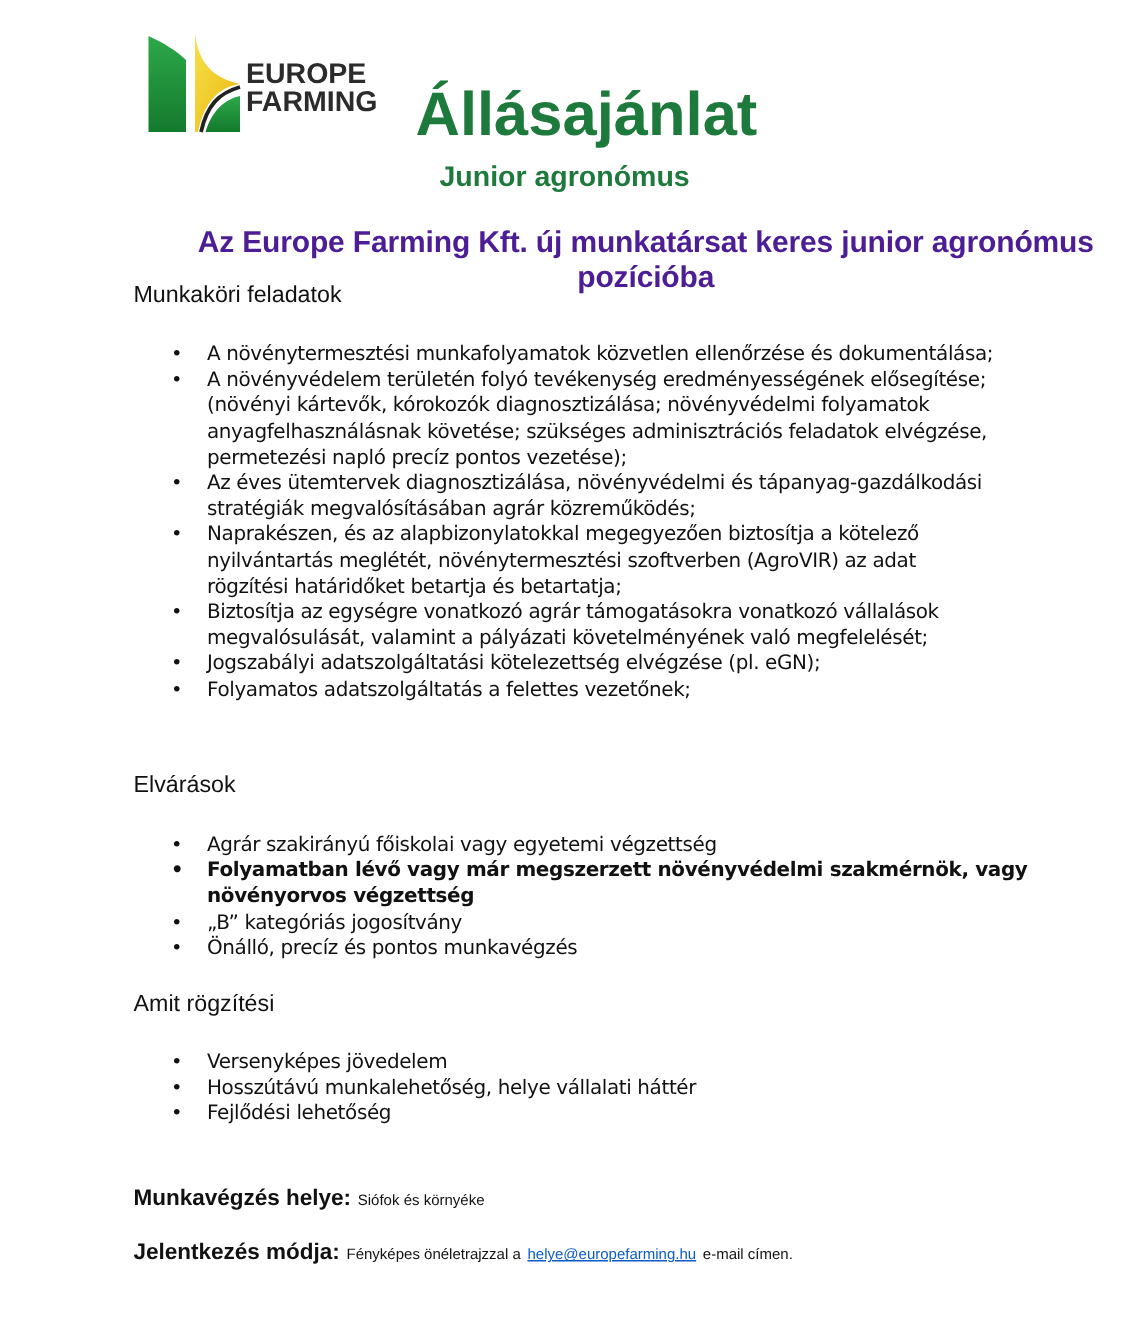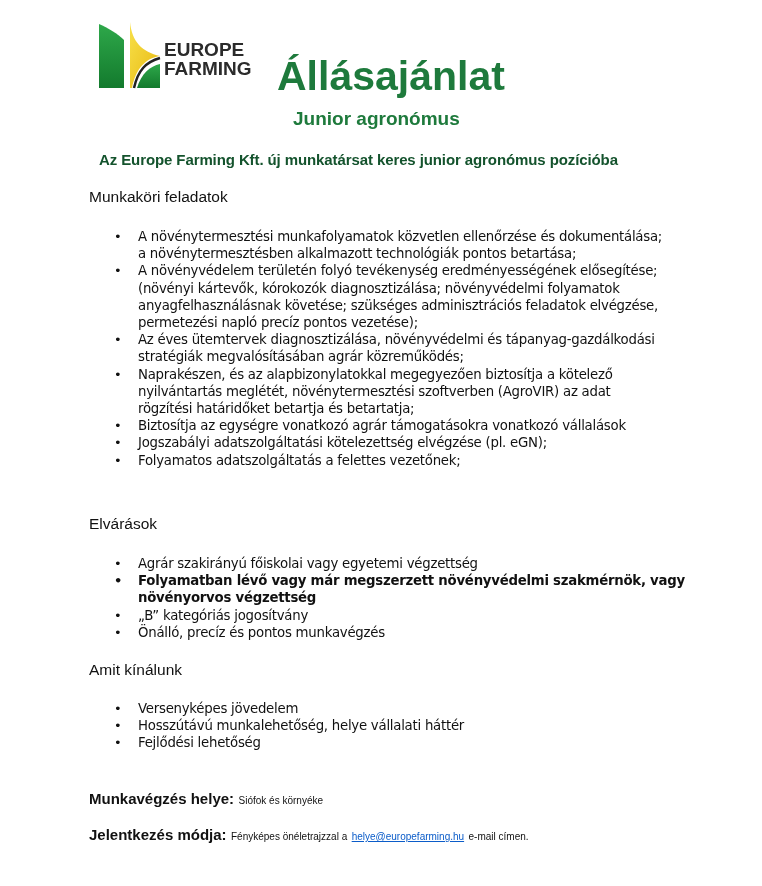--- a/index.html
+++ b/index.html
@@ -6,22 +6,22 @@
   body { width: 762px; height: 886px; position: relative; overflow: hidden;
          font-family: "DejaVu Sans", "Liberation Sans", sans-serif; color: #111; }
   .logo { position: absolute; left: 96px; top: 22px; width: 160px; height: 68px; }
   .logo svg { position: absolute; left: 0; top: 0; }
   .logo-text { position: absolute; left: 68px; top: 18px; font-family: "Liberation Sans", sans-serif;
                font-weight: bold; font-size: 19px; line-height: 19px; color: #2b2b2b; letter-spacing: 0px; }
   .title { position: absolute; left: 277px; top: 52px; font-family: "Liberation Sans", sans-serif;
            font-weight: bold; font-size: 41px; color: #1e7a3c; margin: 0; line-height: 48px; }
   .subtitle { position: absolute; left: 293px; top: 108px; font-family: "Liberation Sans", sans-serif;
               font-weight: bold; font-size: 19px; color: #1e7a3c; margin: 0; }
-  .intro { position: absolute; left: 99px; top: 151px; font-size: 15px; font-weight: bold; color: #14532d;
-           font-family: "Liberation Sans", sans-serif; margin: 0; letter-spacing: -0.1px; }
+  .intro { position: absolute; left: 99px; top: 151px; font-size: 20px; font-weight: bold; color: #4c1d95;
+           font-family: "Liberation Sans", sans-serif; margin: 0; letter-spacing: -0.1px; text-align: center; }
   .section-title { position: absolute; left: 89px; font-size: 15.5px; margin: 0; color: #111;
                    font-family: "Liberation Sans", sans-serif; font-weight: normal; }
   ul.list { position: absolute; left: 112px; margin: 0; padding: 0; list-style: none;
             font-size: 13.3px; line-height: 17.2px; font-family: "DejaVu Sans", sans-serif; color: #111; }
   ul.list li { position: relative; padding-left: 26px; letter-spacing: -0.25px; }
   ul.list li::before { content: "•"; position: absolute; left: 2px; top: 0; font-size: 13px; }
   ul.list li.bold { font-weight: bold; }
   .kv { position: absolute; left: 89px; margin: 0; font-family: "Liberation Sans", sans-serif; }
   .kv .k { font-weight: bold; font-size: 15px; color: #111; }
   .kv .v { font-size: 10px; color: #111; }
@@ -53,38 +53,38 @@
   </div>
 </div>
 
 <h1 class="title">Állásajánlat</h1>
 <h2 class="subtitle">Junior agronómus</h2>
 
 <p class="intro">Az Europe Farming Kft. új munkatársat keres junior agronómus pozícióba</p>
 
 <h3 class="section-title" style="top:188px">Munkaköri feladatok</h3>
 <ul class="list" style="top:228px">
-    <li><span>A növénytermesztési munkafolyamatok közvetlen ellenőrzése és dokumentálása;</span><br><span>a növénytermesztésben alkalmazott technológiák pontos betartása;</span></li>
+    <li><span>A növénytermesztési munkafolyamatok közvetlen ellenőrzése és dokumentálása;</span><br></li>
     <li><span>A növényvédelem területén folyó tevékenység eredményességének elősegítése;</span><br><span>(növényi kártevők, kórokozók diagnosztizálása; növényvédelmi folyamatok</span><br><span>anyagfelhasználásnak követése; szükséges adminisztrációs feladatok elvégzése,</span><br><span>permetezési napló precíz pontos vezetése);</span></li>
     <li><span>Az éves ütemtervek diagnosztizálása, növényvédelmi és tápanyag-gazdálkodási</span><br><span>stratégiák megvalósításában agrár közreműködés;</span></li>
     <li><span>Naprakészen, és az alapbizonylatokkal megegyezően biztosítja a kötelező</span><br><span>nyilvántartás meglétét, növénytermesztési szoftverben (AgroVIR) az adat</span><br><span>rögzítési határidőket betartja és betartatja;</span></li>
-    <li><span>Biztosítja az egységre vonatkozó agrár támogatásokra vonatkozó vállalások</span><br></li>
+    <li><span>Biztosítja az egységre vonatkozó agrár támogatásokra vonatkozó vállalások</span><br><span>megvalósulását, valamint a pályázati követelményének való megfelelését;</span></li>
     <li><span>Jogszabályi adatszolgáltatási kötelezettség elvégzése (pl. eGN);</span></li>
     <li><span>Folyamatos adatszolgáltatás a felettes vezetőnek;</span></li>
   </ul>
 
 <h3 class="section-title" style="top:515px">Elvárások</h3>
 <ul class="list" style="top:555px">
     <li><span>Agrár szakirányú főiskolai vagy egyetemi végzettség</span></li>
     <li class="bold"><span>Folyamatban lévő vagy már megszerzett növényvédelmi szakmérnök, vagy</span><br><span>növényorvos végzettség</span></li>
     <li><span>„B” kategóriás jogosítvány</span></li>
     <li><span>Önálló, precíz és pontos munkavégzés</span></li>
   </ul>
 
-<h3 class="section-title" style="top:661px">Amit kínálunk</h3>
+<h3 class="section-title" style="top:661px">Amit rögzítési</h3>
 <ul class="list" style="top:700px">
     <li><span>Versenyképes jövedelem</span></li>
     <li><span>Hosszútávú munkalehetőség, helye vállalati háttér</span></li>
     <li><span>Fejlődési lehetőség</span></li>
   </ul>
 
 <p class="kv" style="top:790px">
   <span class="k">Munkavégzés helye:</span>
   <span class="v">Siófok és környéke</span>
 </p>

